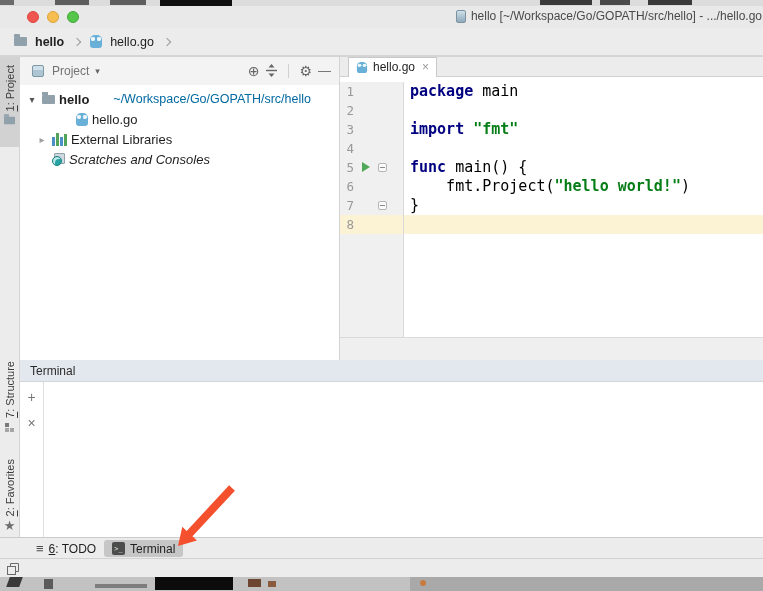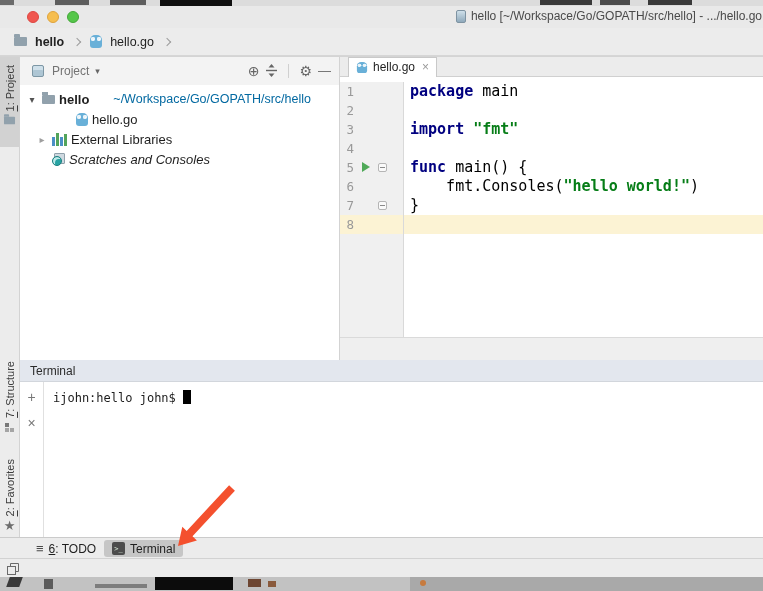--- a/index.html
+++ b/index.html
@@ -296,21 +296,21 @@
                 </span>
               </span>
               <span class="code-cell"><span class="kw">func</span><span> main() {</span></span>
             </div>
             <div class="code-row">
               <span class="gutter-cell">
                 <span class="lnum">6</span>
                 <span class="grun"></span>
                 <span class="gfold"></span>
               </span>
-              <span class="code-cell"><span>    fmt.Consoles(</span><span class="str">"hello world!"</span><span>)</span></span>
+              <span class="code-cell"><span>    fmt.Project(</span><span class="str">"hello world!"</span><span>)</span></span>
             </div>
             <div class="code-row">
               <span class="gutter-cell">
                 <span class="lnum">7</span>
                 <span class="grun"></span>
                 <span class="gfold">
                   <span class="fold-minus"></span>
                 </span>
               </span>
               <span class="code-cell"><span>}</span></span>
@@ -350,21 +350,20 @@
     <div class="terminal">
       <div class="term-header">
         <span>Terminal</span>
       </div>
       <div class="term-body">
         <div class="term-toolbar">
           <span class="ticon">+</span>
           <span class="ticon">×</span>
         </div>
         <div class="term-output" id="term">
-            <div class="term-line"><span>ijohn:hello john$ </span><span class="cursor"></span></div>
           </div>
       </div>
     </div>
 
     <div class="bottom-bar">
       <div class="bb-item bb-todo">
         <span class="todo-icon">≡</span>
         <span class="bb-label"><u>6</u><span>: TODO</span></span>
       </div>
       <div class="bb-item bb-terminal active">

